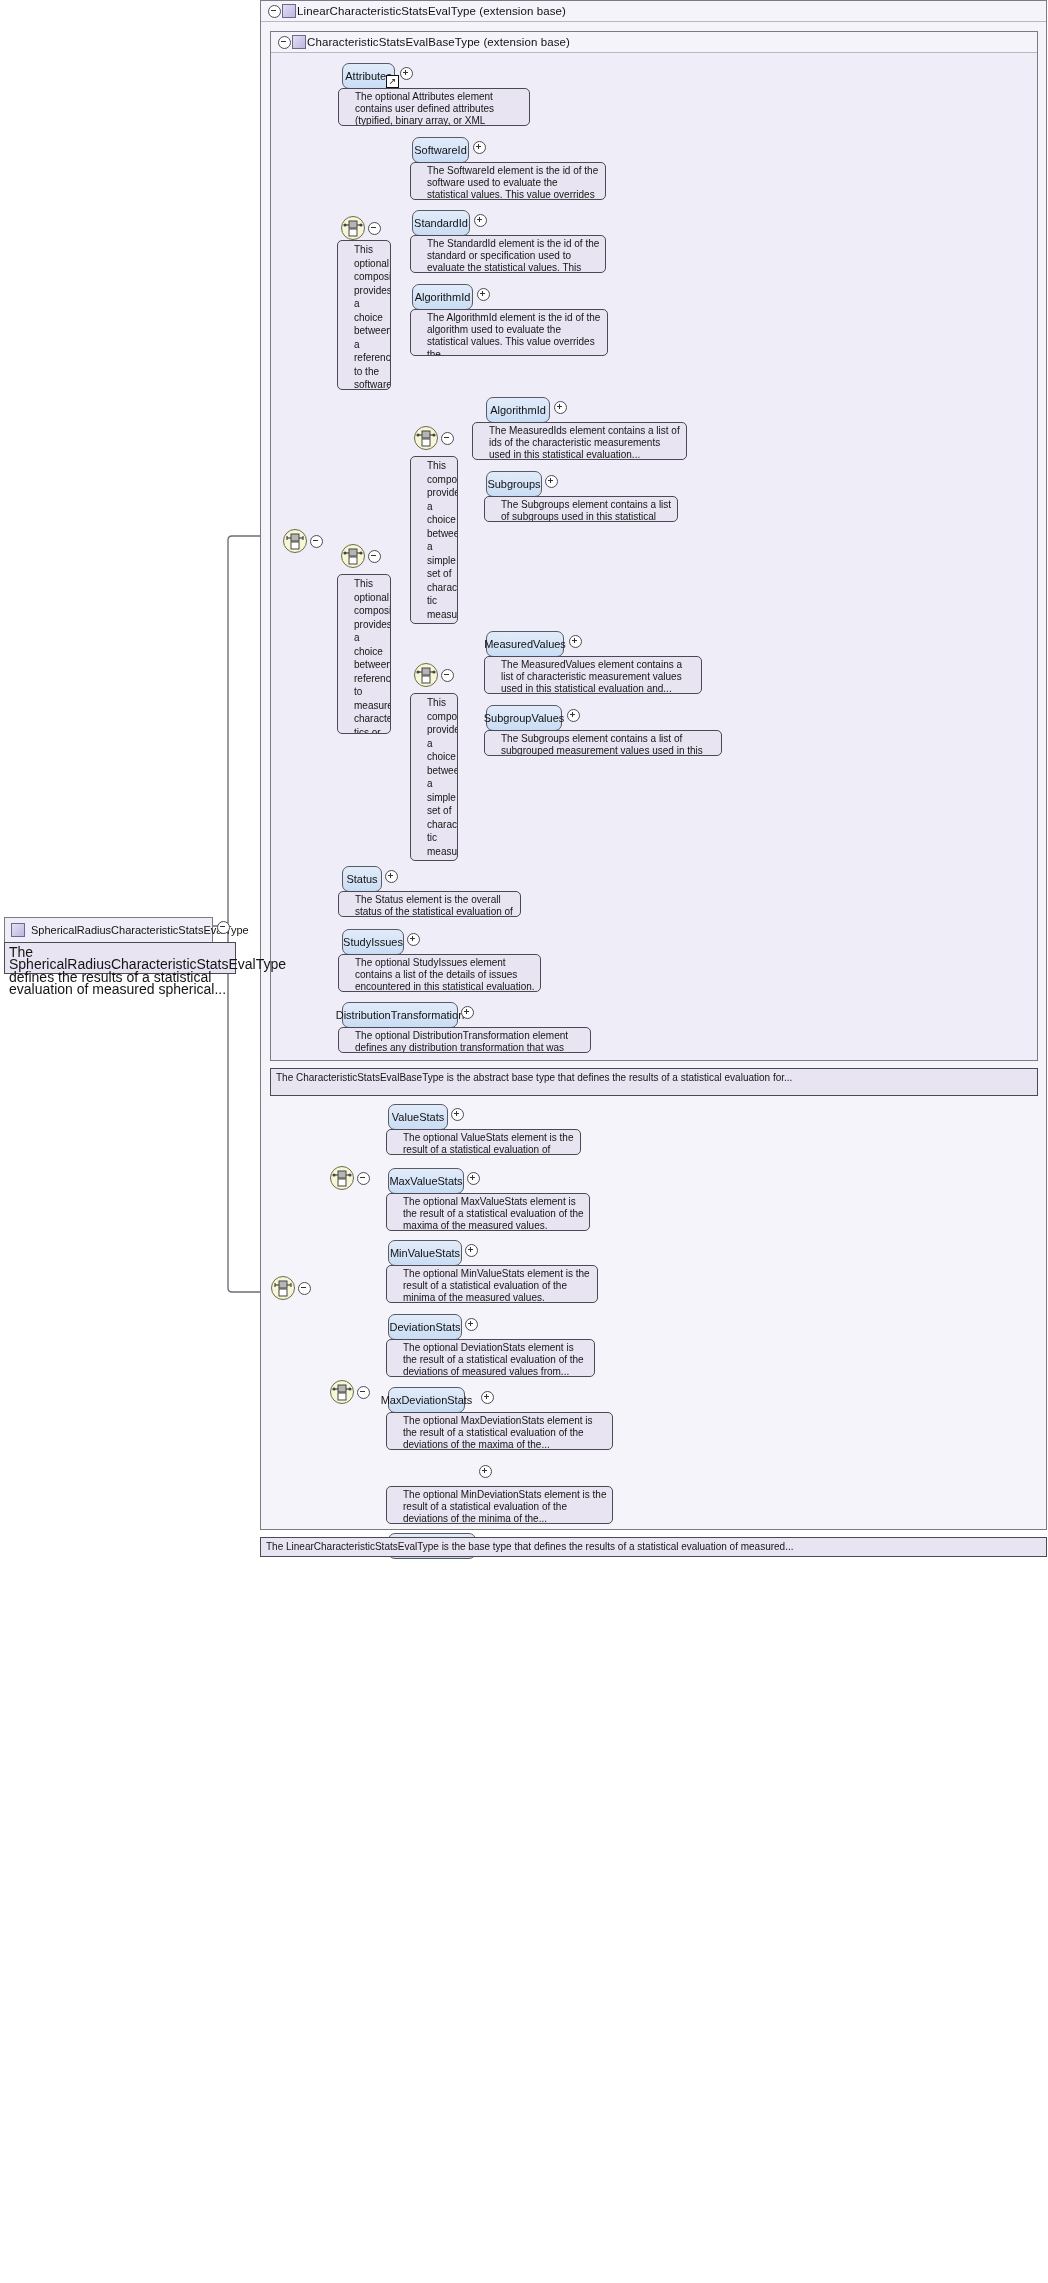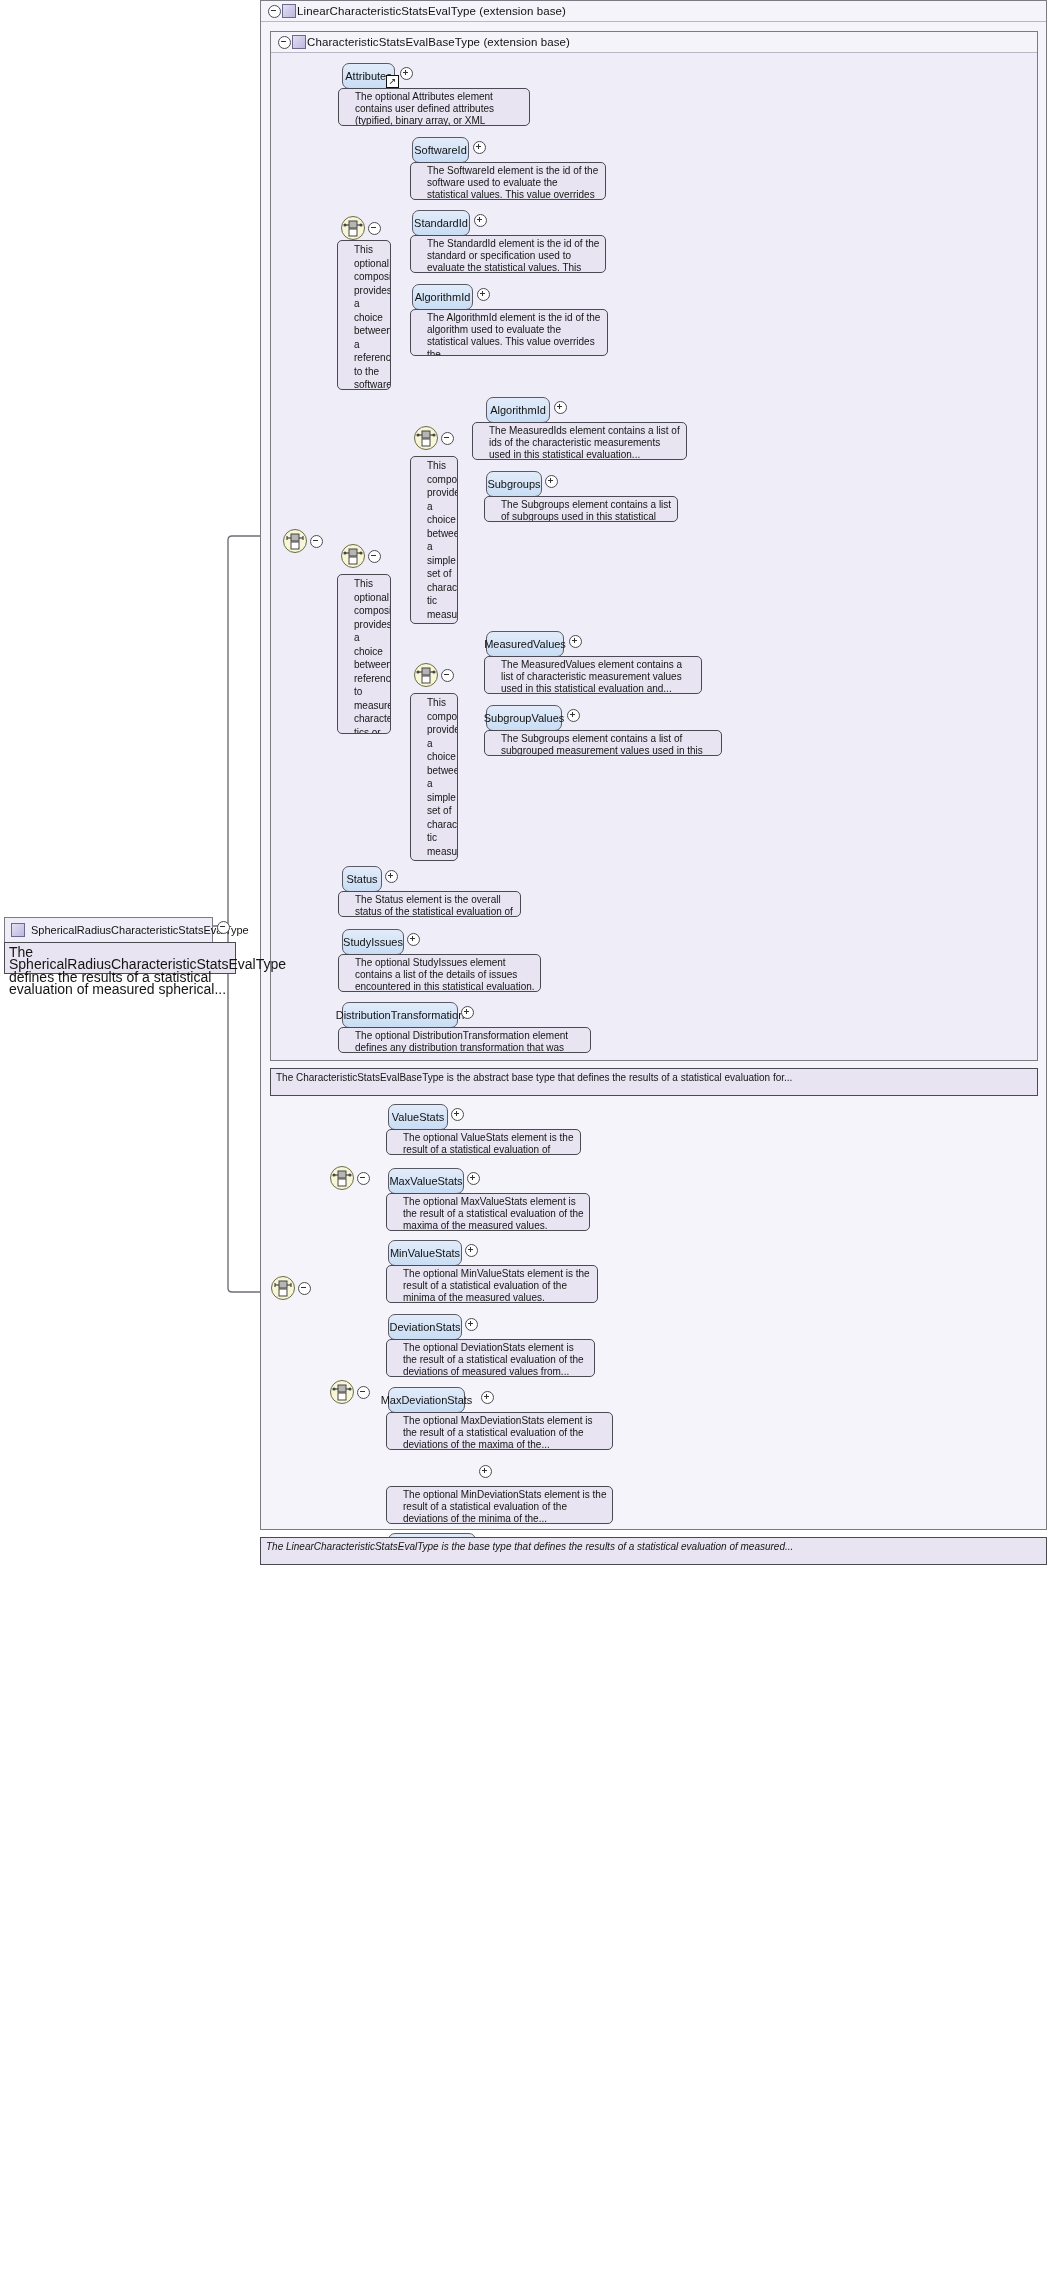--- a/index.html
+++ b/index.html
@@ -417,15 +417,15 @@
   </div>
   <div class="elplus" style="left:481px;top:1391px;"></div>
   <div class="note" style="left:386px;top:1412px;width:227px;height:38px;">The optional MaxDeviationStats element is the result of a statistical evaluation of the deviations of the maxima of the...</div>
 
   <div class="el" style="left:388px;top:1533px;width:88px;">
     <span>MinDeviationStats</span>
   </div>
   <div class="elplus" style="left:479px;top:1465px;"></div>
   <div class="note" style="left:386px;top:1486px;width:227px;height:38px;">The optional MinDeviationStats element is the result of a statistical evaluation of the deviations of the minima of the...</div>
 
-  <div class="caption" style="left:260px;top:1537px;width:787px;height:28px;font-style:italic;">The LinearCharacteristicStatsEvalType is the base type that defines the results of a statistical evaluation of measured...</div>
+  <div class="caption" style="left:260px;top:1537px;width:787px;height:20px;">The LinearCharacteristicStatsEvalType is the base type that defines the results of a statistical evaluation of measured...</div>
 
 </div>
 
 </body></html>

